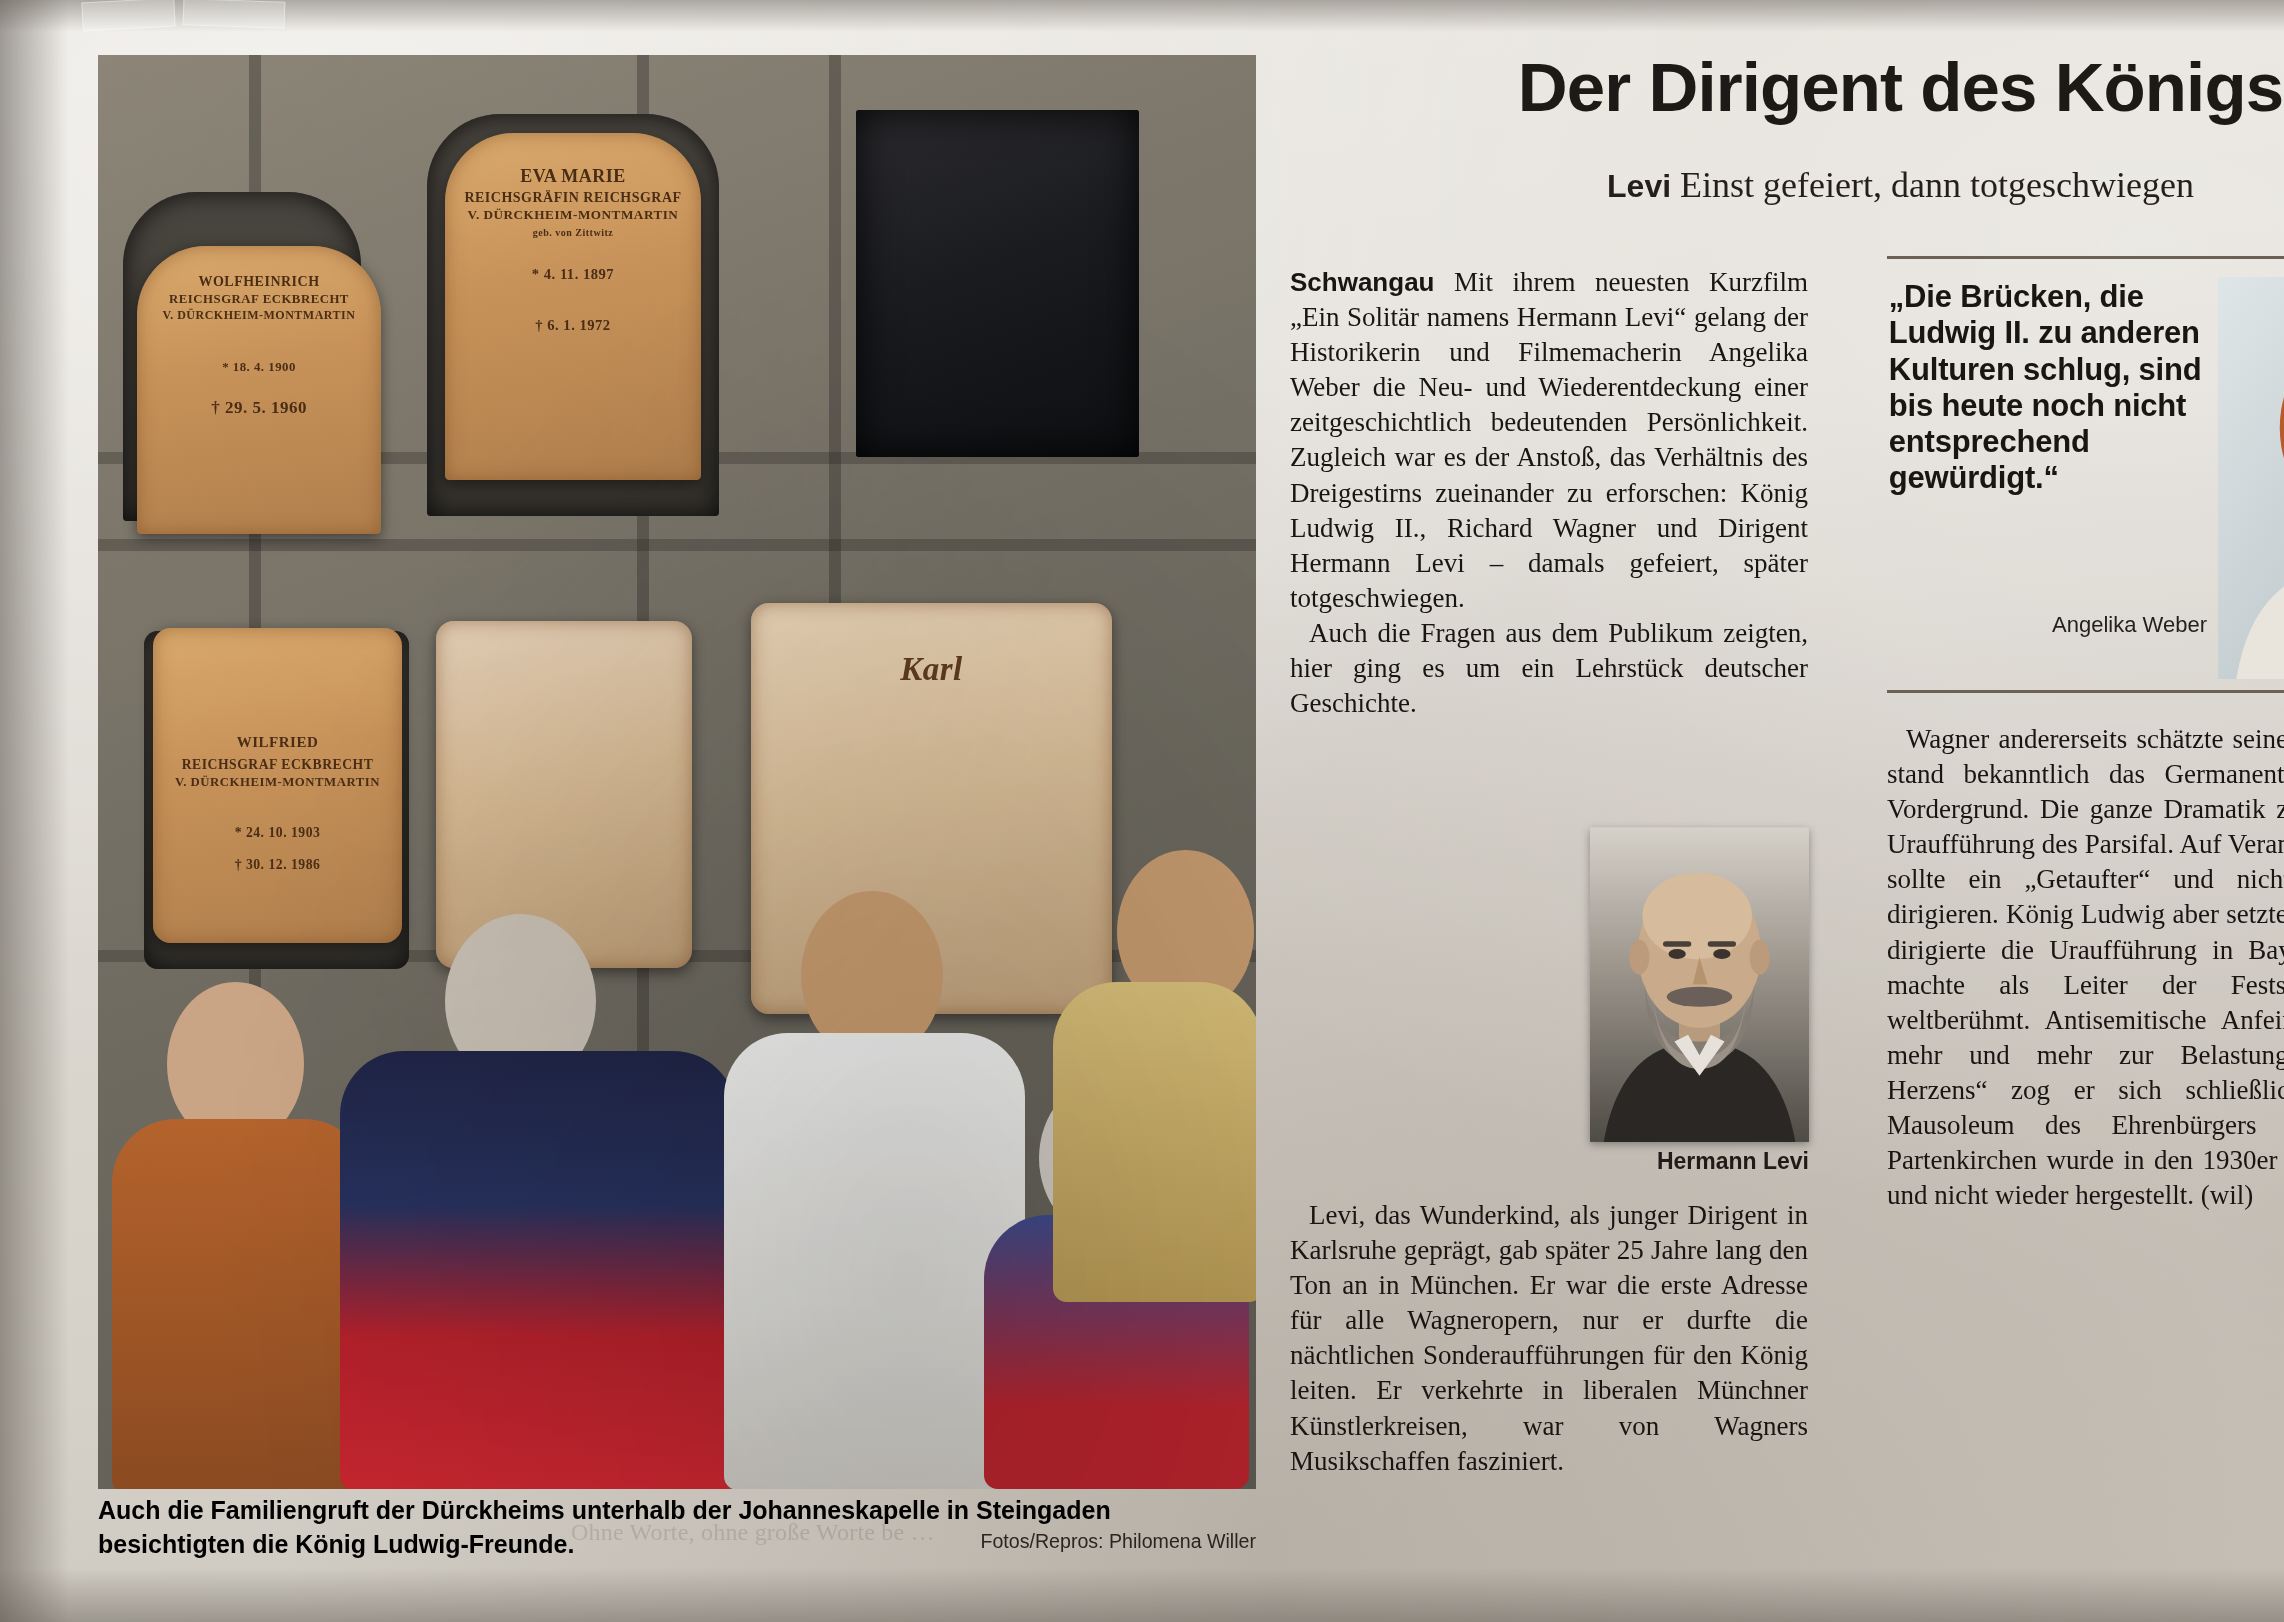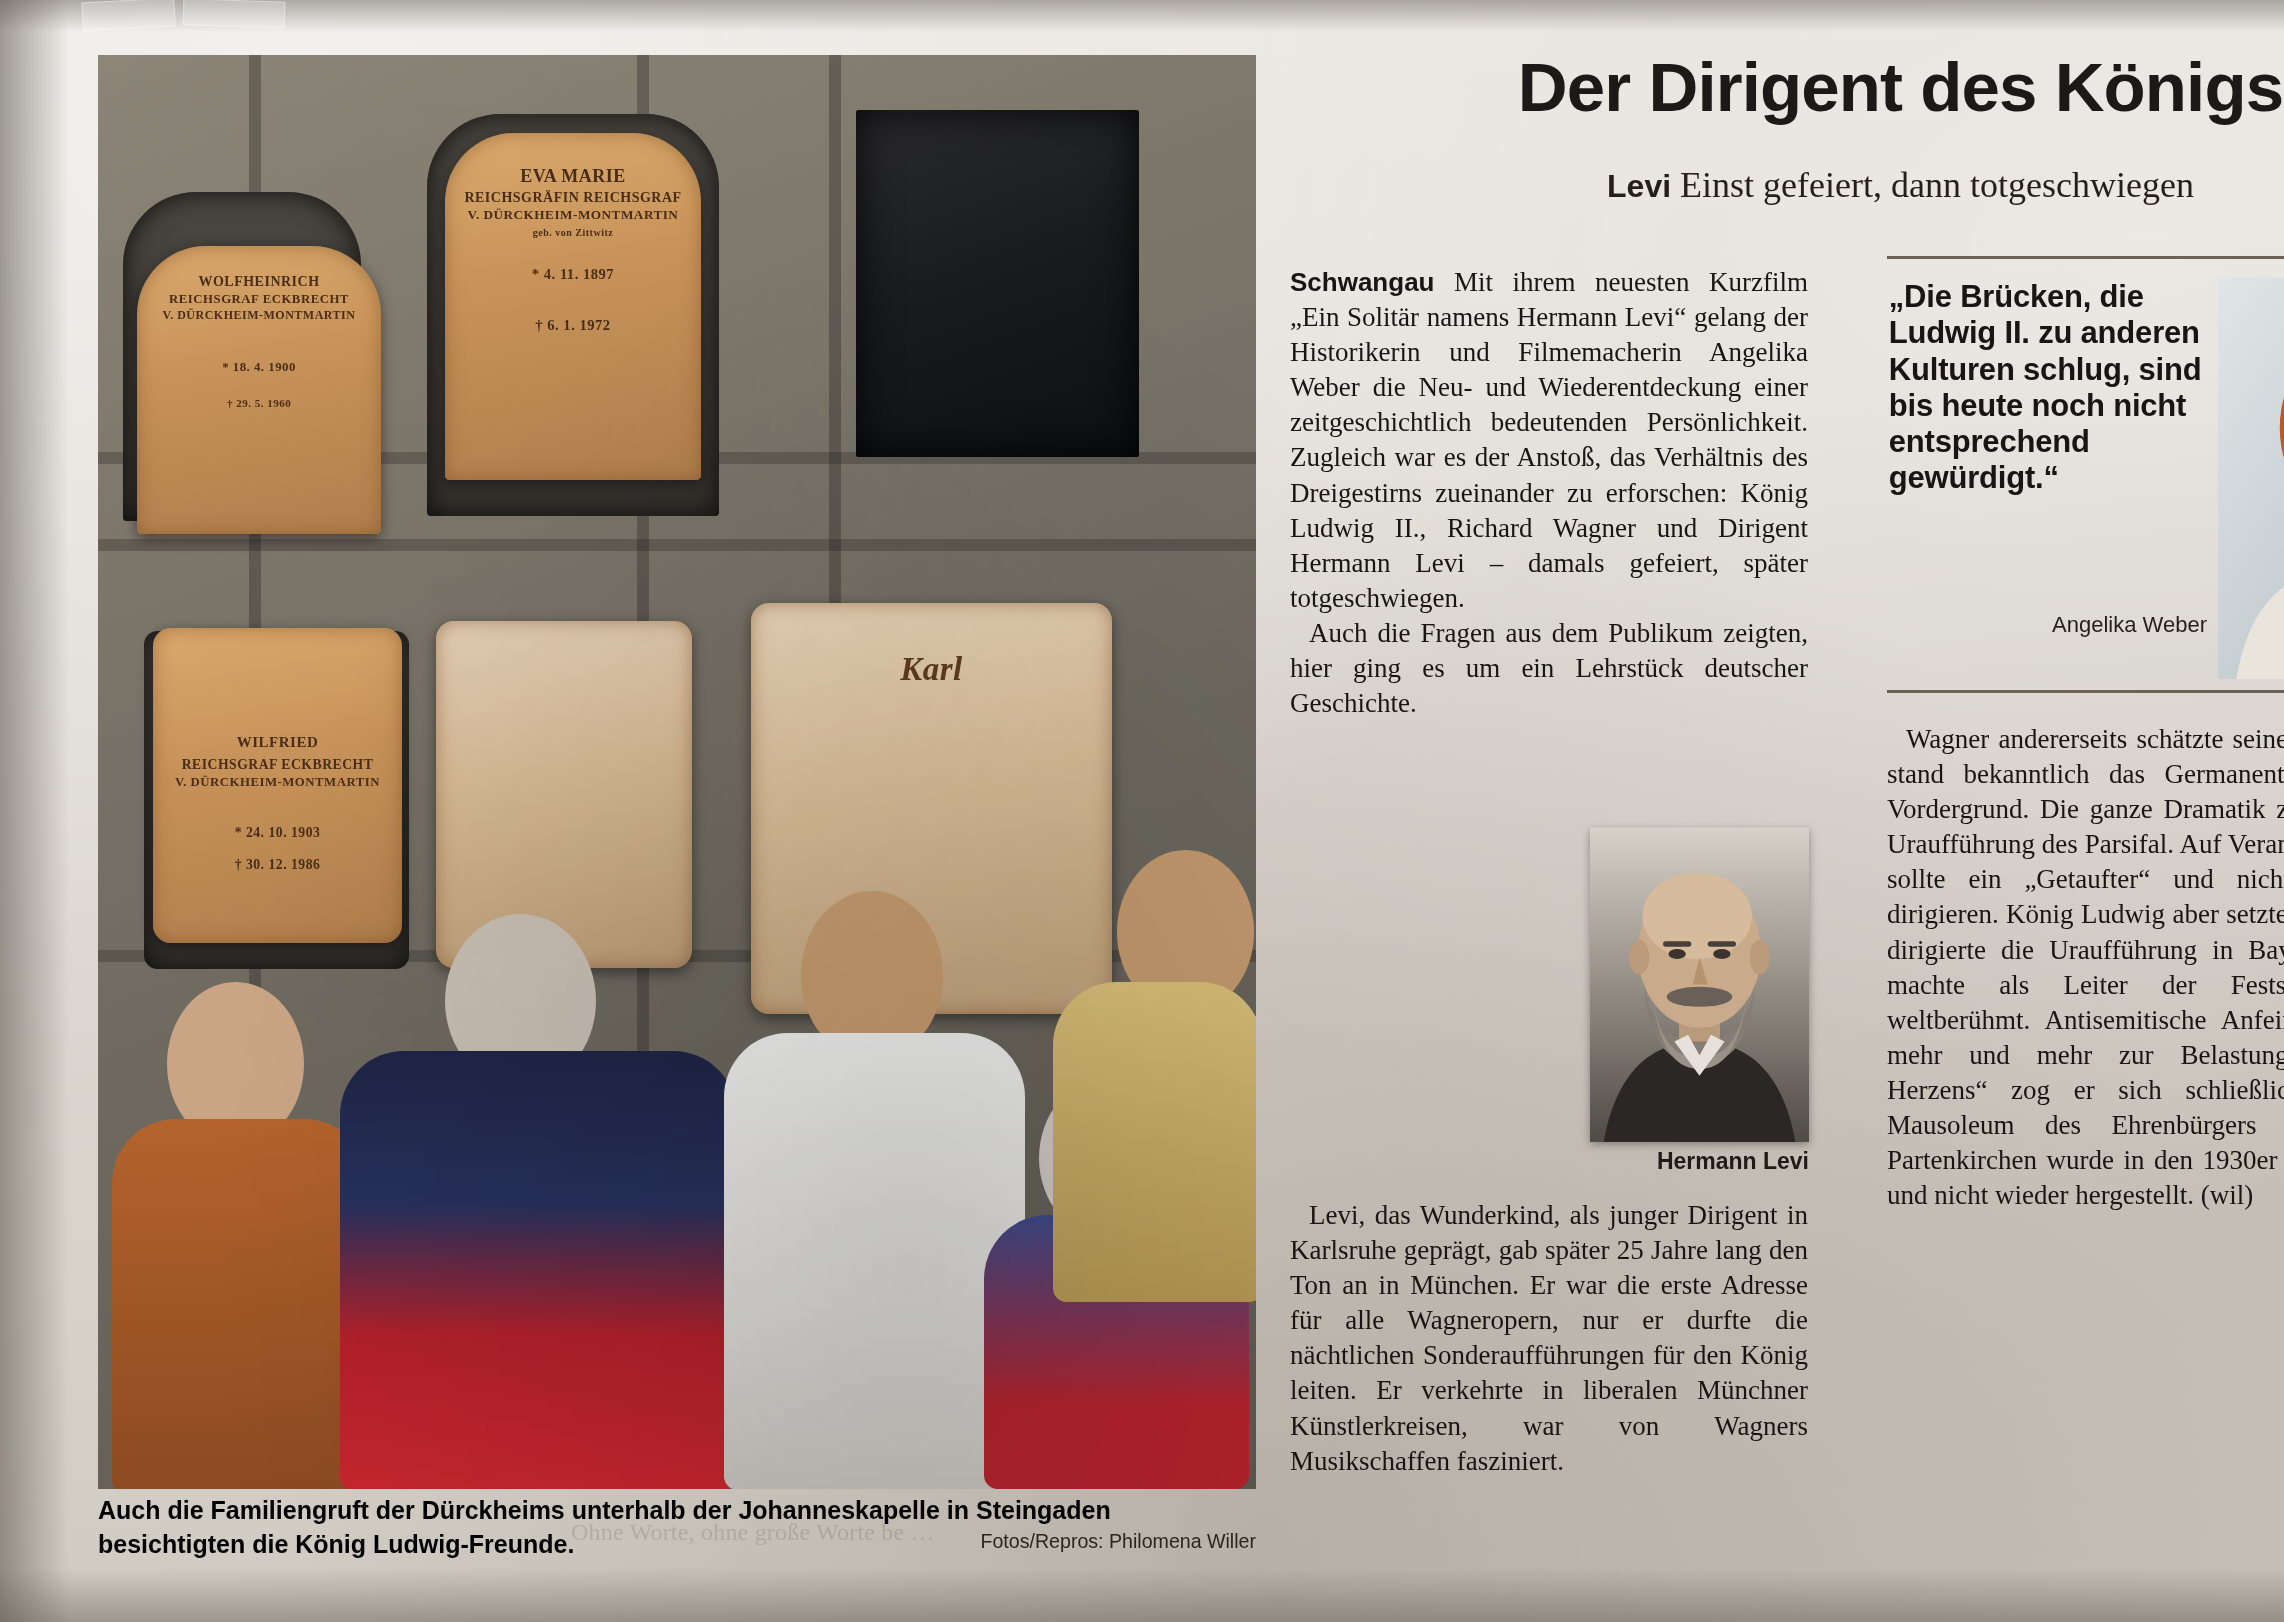--- a/index.html
+++ b/index.html
@@ -325,21 +325,21 @@
       <div class="mortar-h" style="top:397px;"></div>
       <div class="mortar-h" style="top:484px;"></div>
       <div class="mortar-h" style="top:895px;"></div>
 
       <div class="niche" style="left:25px; top:137px; width:238px; height:329px;"></div>
       <div class="plaque" style="left:39px; top:151px; width:244px; height:288px;margin-top:40px;">
         <div class="plaque-text" style="top:27px; font-size:14px;">WOLFHEINRICH</div>
         <div class="plaque-text" style="top:46px; font-size:12.8px;">REICHSGRAF ECKBRECHT</div>
         <div class="plaque-text" style="top:62px; font-size:12px;">V. DÜRCKHEIM-MONTMARTIN</div>
         <div class="plaque-text" style="top:114px; font-size:12.8px;">* 18. 4. 1900</div>
-        <div class="plaque-text" style="top:151px; font-size:11px;">† 29. 5. 1960</div>
+        <div class="plaque-text" style="top:151px; font-size:17px;">† 29. 5. 1960</div>
       </div>
 
       <div class="niche" style="left:329px; top:59px; width:292px; height:402px;"></div>
       <div class="plaque" style="left:347px; top:78px; width:256px; height:347px;">
         <div class="plaque-text" style="top:32px; font-size:18px;">EVA MARIE</div>
         <div class="plaque-text" style="top:56px; font-size:14px;">REICHSGRÄFIN REICHSGRAF</div>
         <div class="plaque-text" style="top:74px; font-size:13.2px;">V. DÜRCKHEIM-MONTMARTIN</div>
         <div class="plaque-text" style="top:94px; font-size:10px;">geb. von Zittwitz</div>
         <div class="plaque-text" style="top:132px; font-size:14.6px;">* 4. 11. 1897</div>
         <div class="plaque-text" style="top:183px; font-size:14.6px;">† 6. 1. 1972</div>

